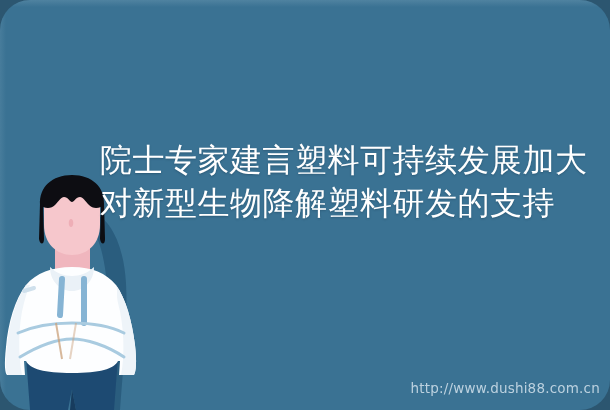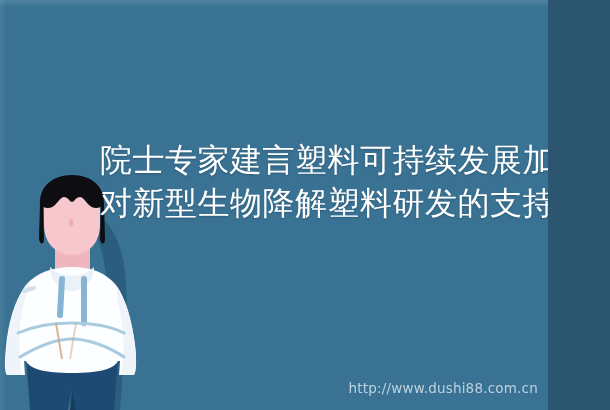--- a/index.html
+++ b/index.html
@@ -6,24 +6,25 @@
     margin: 0;
     padding: 0;
     background: #2c5670;
   }
   body {
     font-family: "Liberation Sans", "DejaVu Sans", sans-serif;
   }
 
   #poster {
     position: relative;
-    width: 548px;
+    width: 610px;
     height: 410px;
     overflow: hidden;
     background: #3a7293;
+    border-radius: 30px;
   }
 
   
   #poster::before {
     content: "";
     position: absolute;
     left: 0; top: 0;
     width: 610px; height: 410px;
     background:
       linear-gradient(to bottom, rgba(190,215,228,0.16) 0px, rgba(190,215,228,0.0) 7px),

